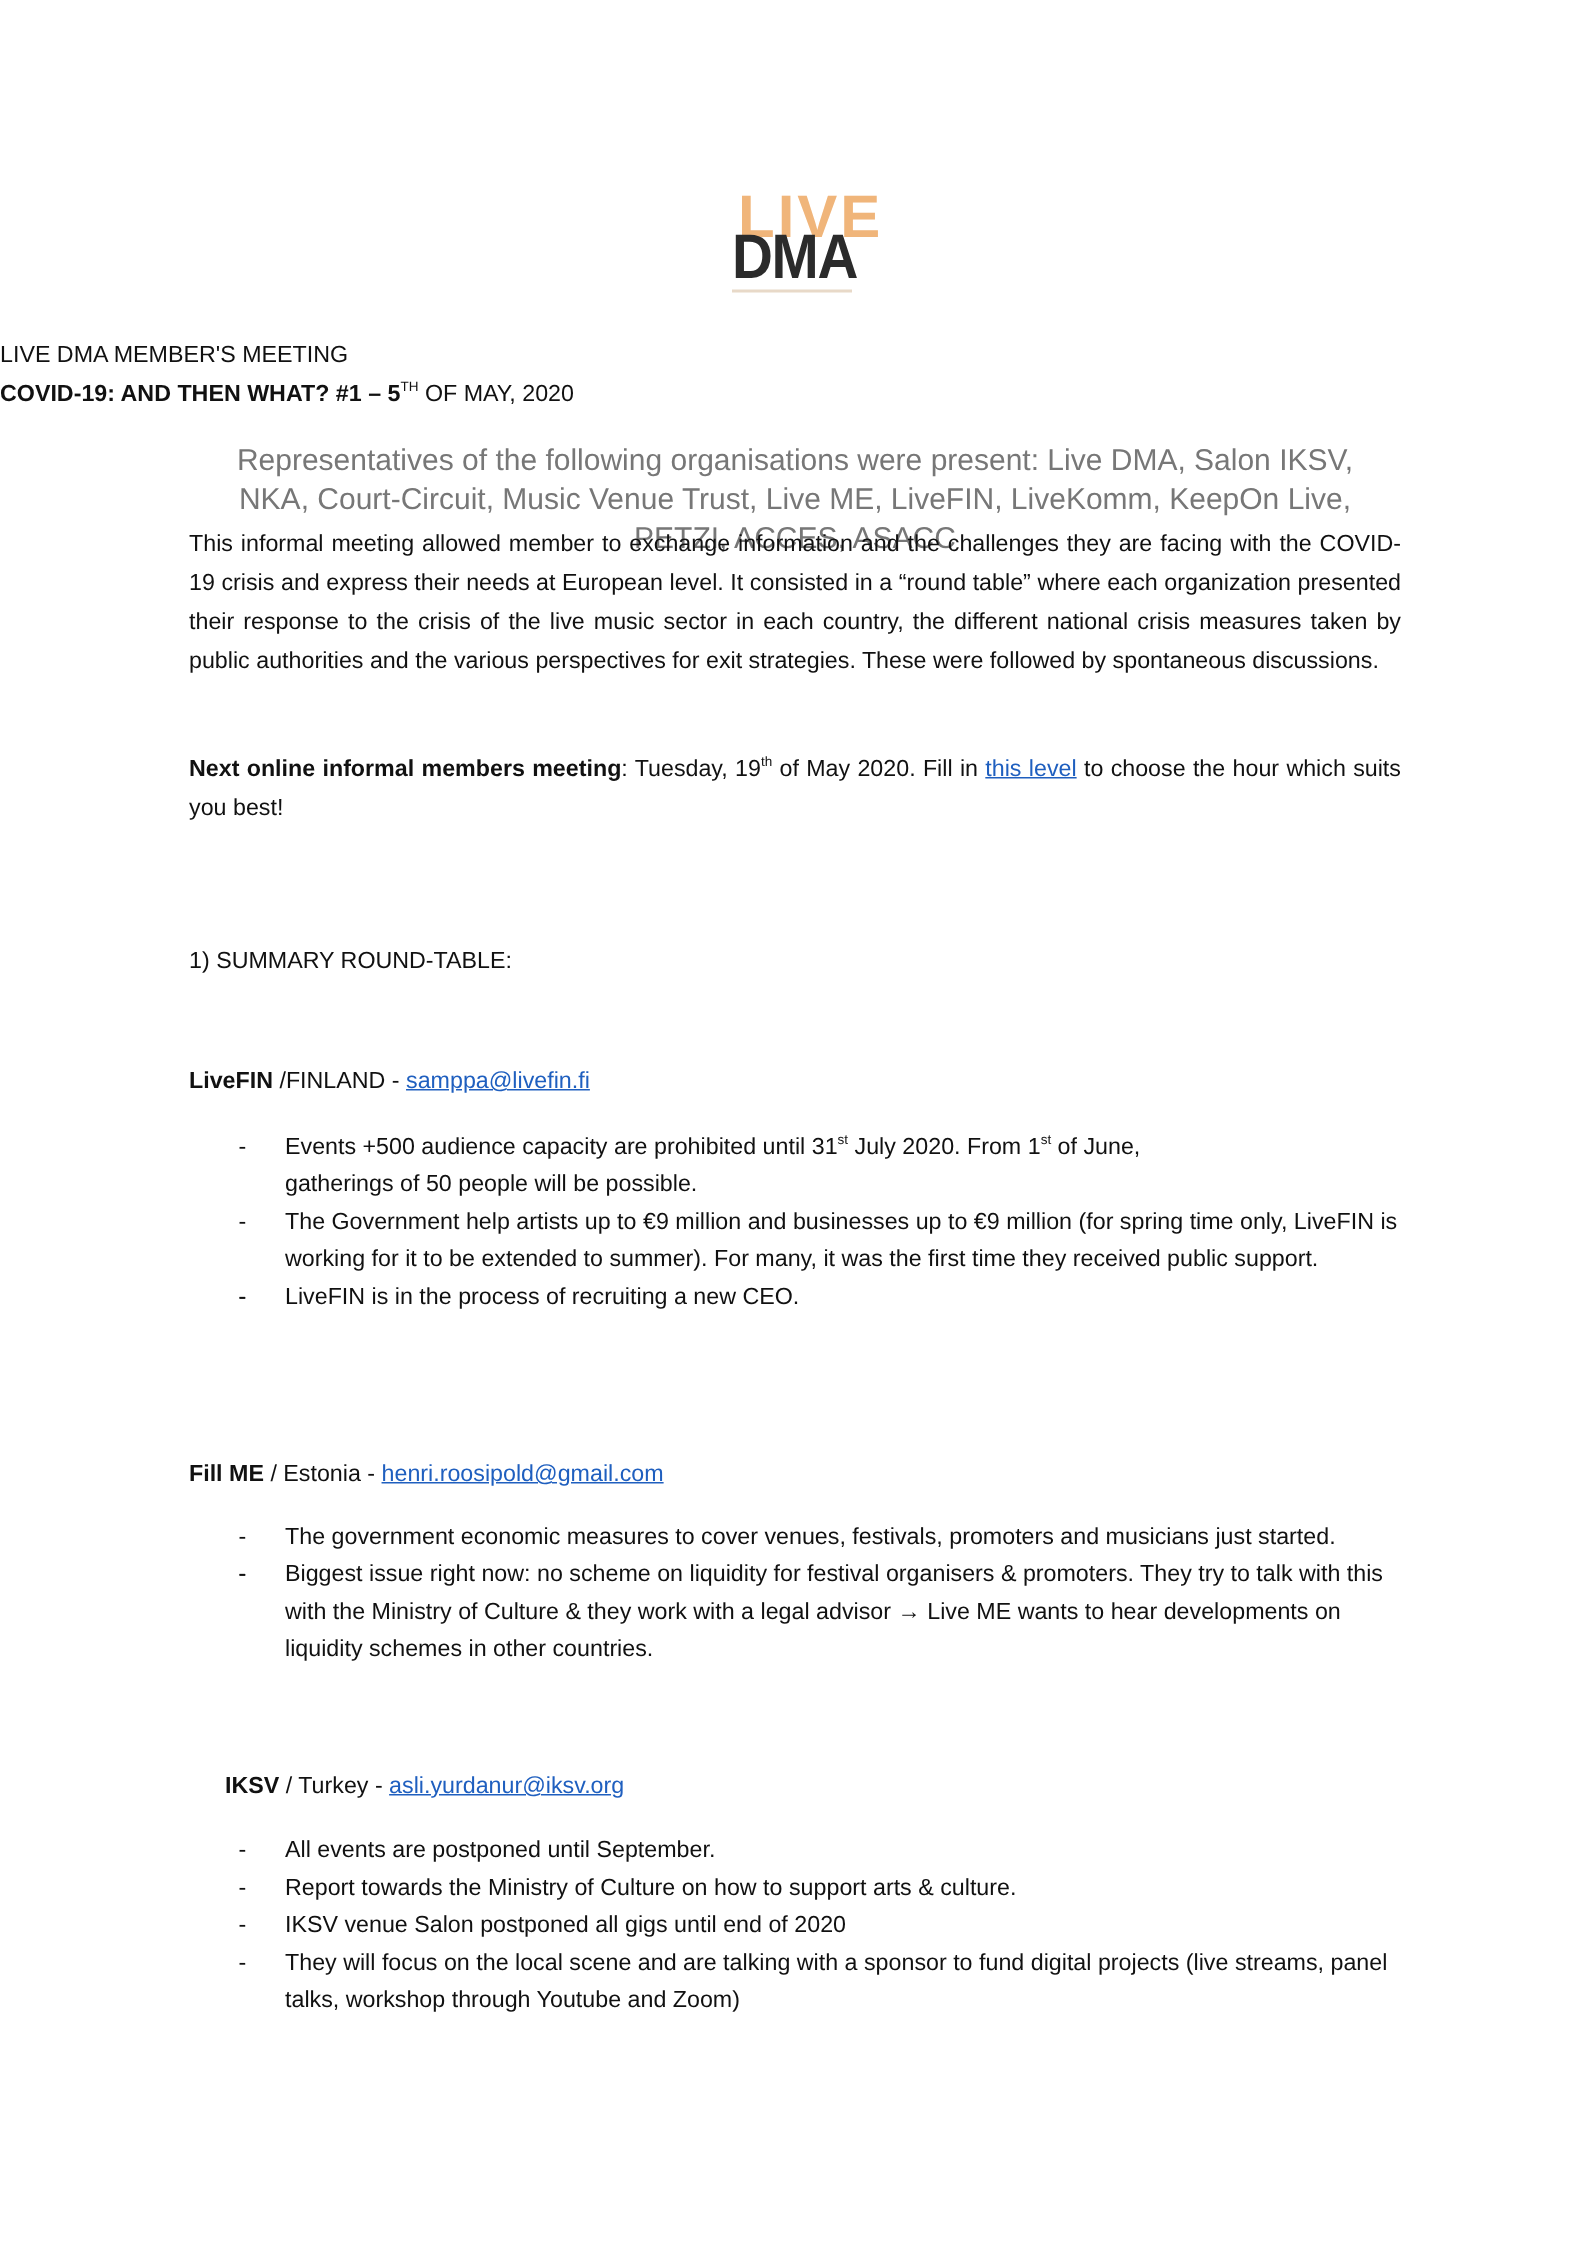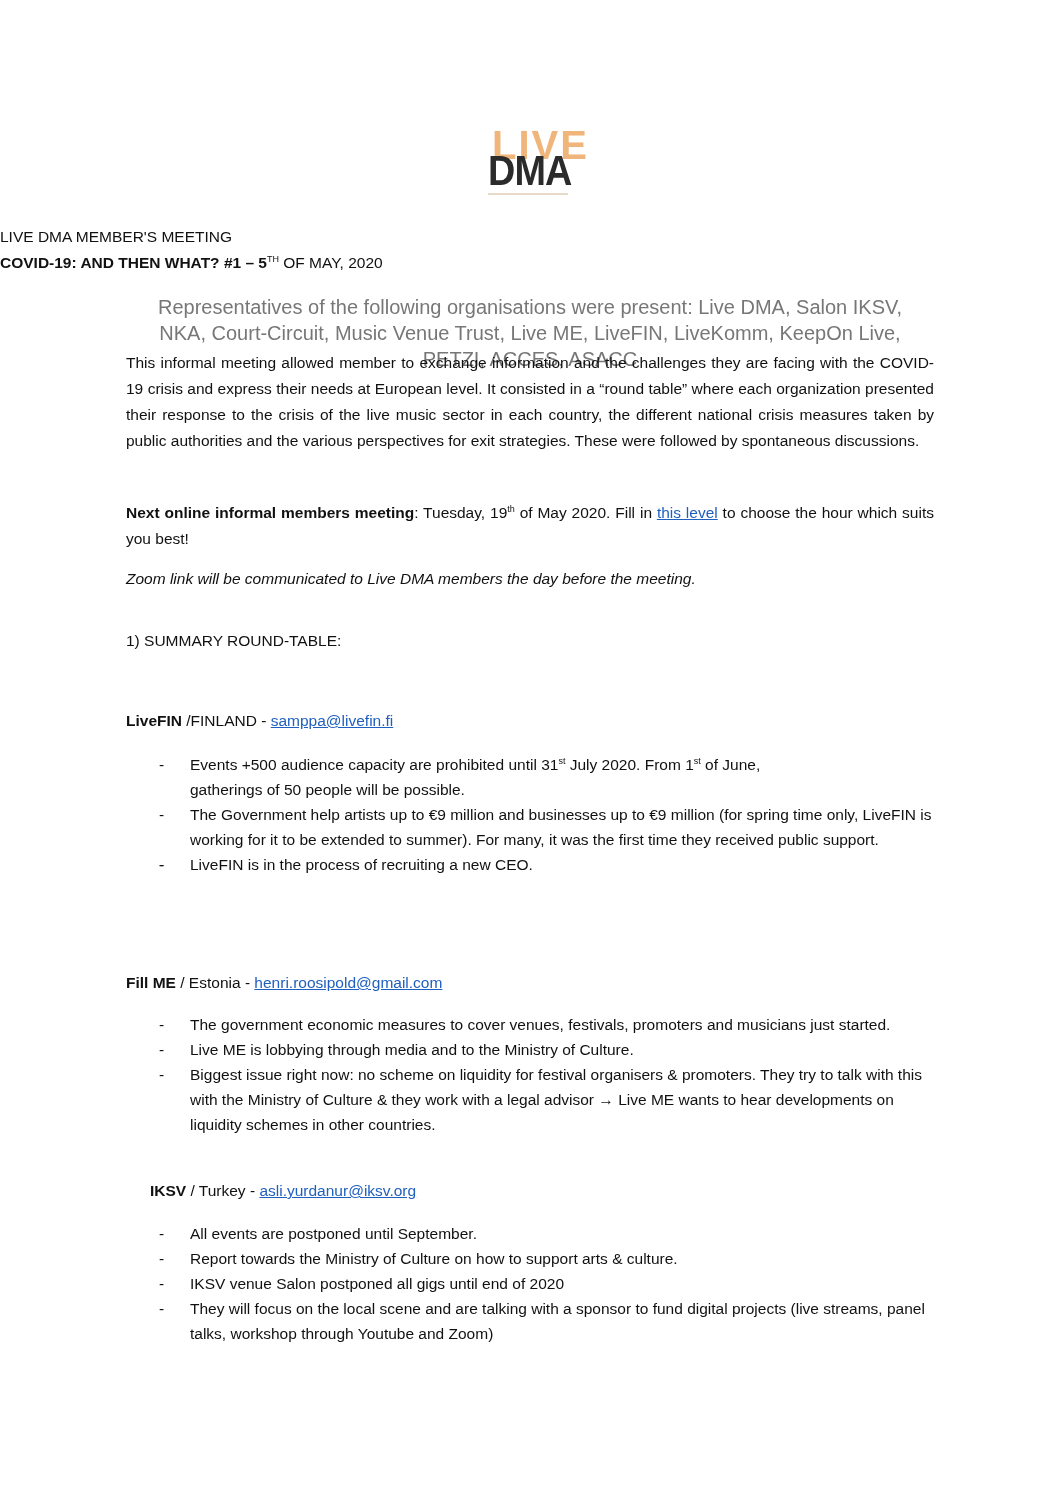--- a/index.html
+++ b/index.html
@@ -47,40 +47,39 @@
   </div>
 
   <div class="reps">Representatives of the following organisations were present: Live DMA, Salon IKSV, NKA, Court-Circuit, Music Venue Trust, Live ME, LiveFIN, LiveKomm, KeepOn Live, PETZI, ACCES, ASACC</div>
 
   <div class="para p-intro">This informal meeting allowed member to exchange information and the challenges they are facing with the COVID-19 crisis and express their needs at European level. It consisted in a “round table” where each organization presented their response to the crisis of the live music sector in each country, the different national crisis measures taken by public authorities and the various perspectives for exit strategies. These were followed by spontaneous discussions.</div>
 
   <div class="para p-next">
     <b>Next online informal members meeting</b><span>: Tuesday, 19</span><sup class="sup">th</sup><span> of May 2020. Fill in </span><a class="link" href="#">this level</a><span> to choose the hour which suits you best!</span>
   </div>
 
-  <div class="para p-zoom">Zoom link will be communicated to Live DMA members the day before the meeting.</div>
 
   <div class="section">1) SUMMARY ROUND-TABLE:</div>
 
   <div class="org" style="top:712px;">
     <b>LiveFIN</b><span> /FINLAND - </span><a class="email" href="#">samppa@livefin.fi</a>
   </div>
   <ul class="bullets" style="top:752px;">
     <li><span class="dash">-</span><span>Events +500 audience capacity are prohibited until 31<sup class="sup">st</sup> July 2020. From 1<sup class="sup">st</sup> of June,<br>gatherings of 50 people will be possible.</span></li>
     <li><span class="dash">-</span><span>The Government help artists up to €9 million and businesses up to €9 million (for spring time only, LiveFIN is working for it to be extended to summer). For many, it was the first time they received public support.</span></li>
     <li><span class="dash">-</span></li>
     <li><span class="dash">-</span><span>LiveFIN is in the process of recruiting a new CEO.</span></li>
   </ul>
 
   <div class="org" style="top:974px;">
     <b>Fill ME</b><span> / Estonia - </span><a class="email" href="#">henri.roosipold@gmail.com</a>
   </div>
   <ul class="bullets" style="top:1012px;">
     <li><span class="dash">-</span><span>The government economic measures to cover venues, festivals, promoters and musicians just started.</span></li>
-    <li><span class="dash">-</span><span>Live ME is lobbying through media and to the Ministry of Culture.</span></li>
+    <li><span class="dash">-</span></li>
     <li><span class="dash">-</span><span>Biggest issue right now: no scheme on liquidity for festival organisers &amp; promoters. They try to talk with this with the Ministry of Culture &amp; they work with a legal advisor → Live ME wants to hear developments on liquidity schemes in other countries.</span></li>
   </ul>
 
   <div class="org" style="top:1182px;margin-left:24px;">
     <b>IKSV</b><span> / Turkey - </span><a class="email" href="#">asli.yurdanur@iksv.org</a>
   </div>
   <ul class="bullets" style="top:1221px;">
     <li><span class="dash">-</span><span>All events are postponed until September.</span></li>
     <li><span class="dash">-</span><span>Report towards the Ministry of Culture on how to support arts &amp; culture.</span></li>
     <li><span class="dash">-</span><span>IKSV venue Salon postponed all gigs until end of 2020</span></li>

